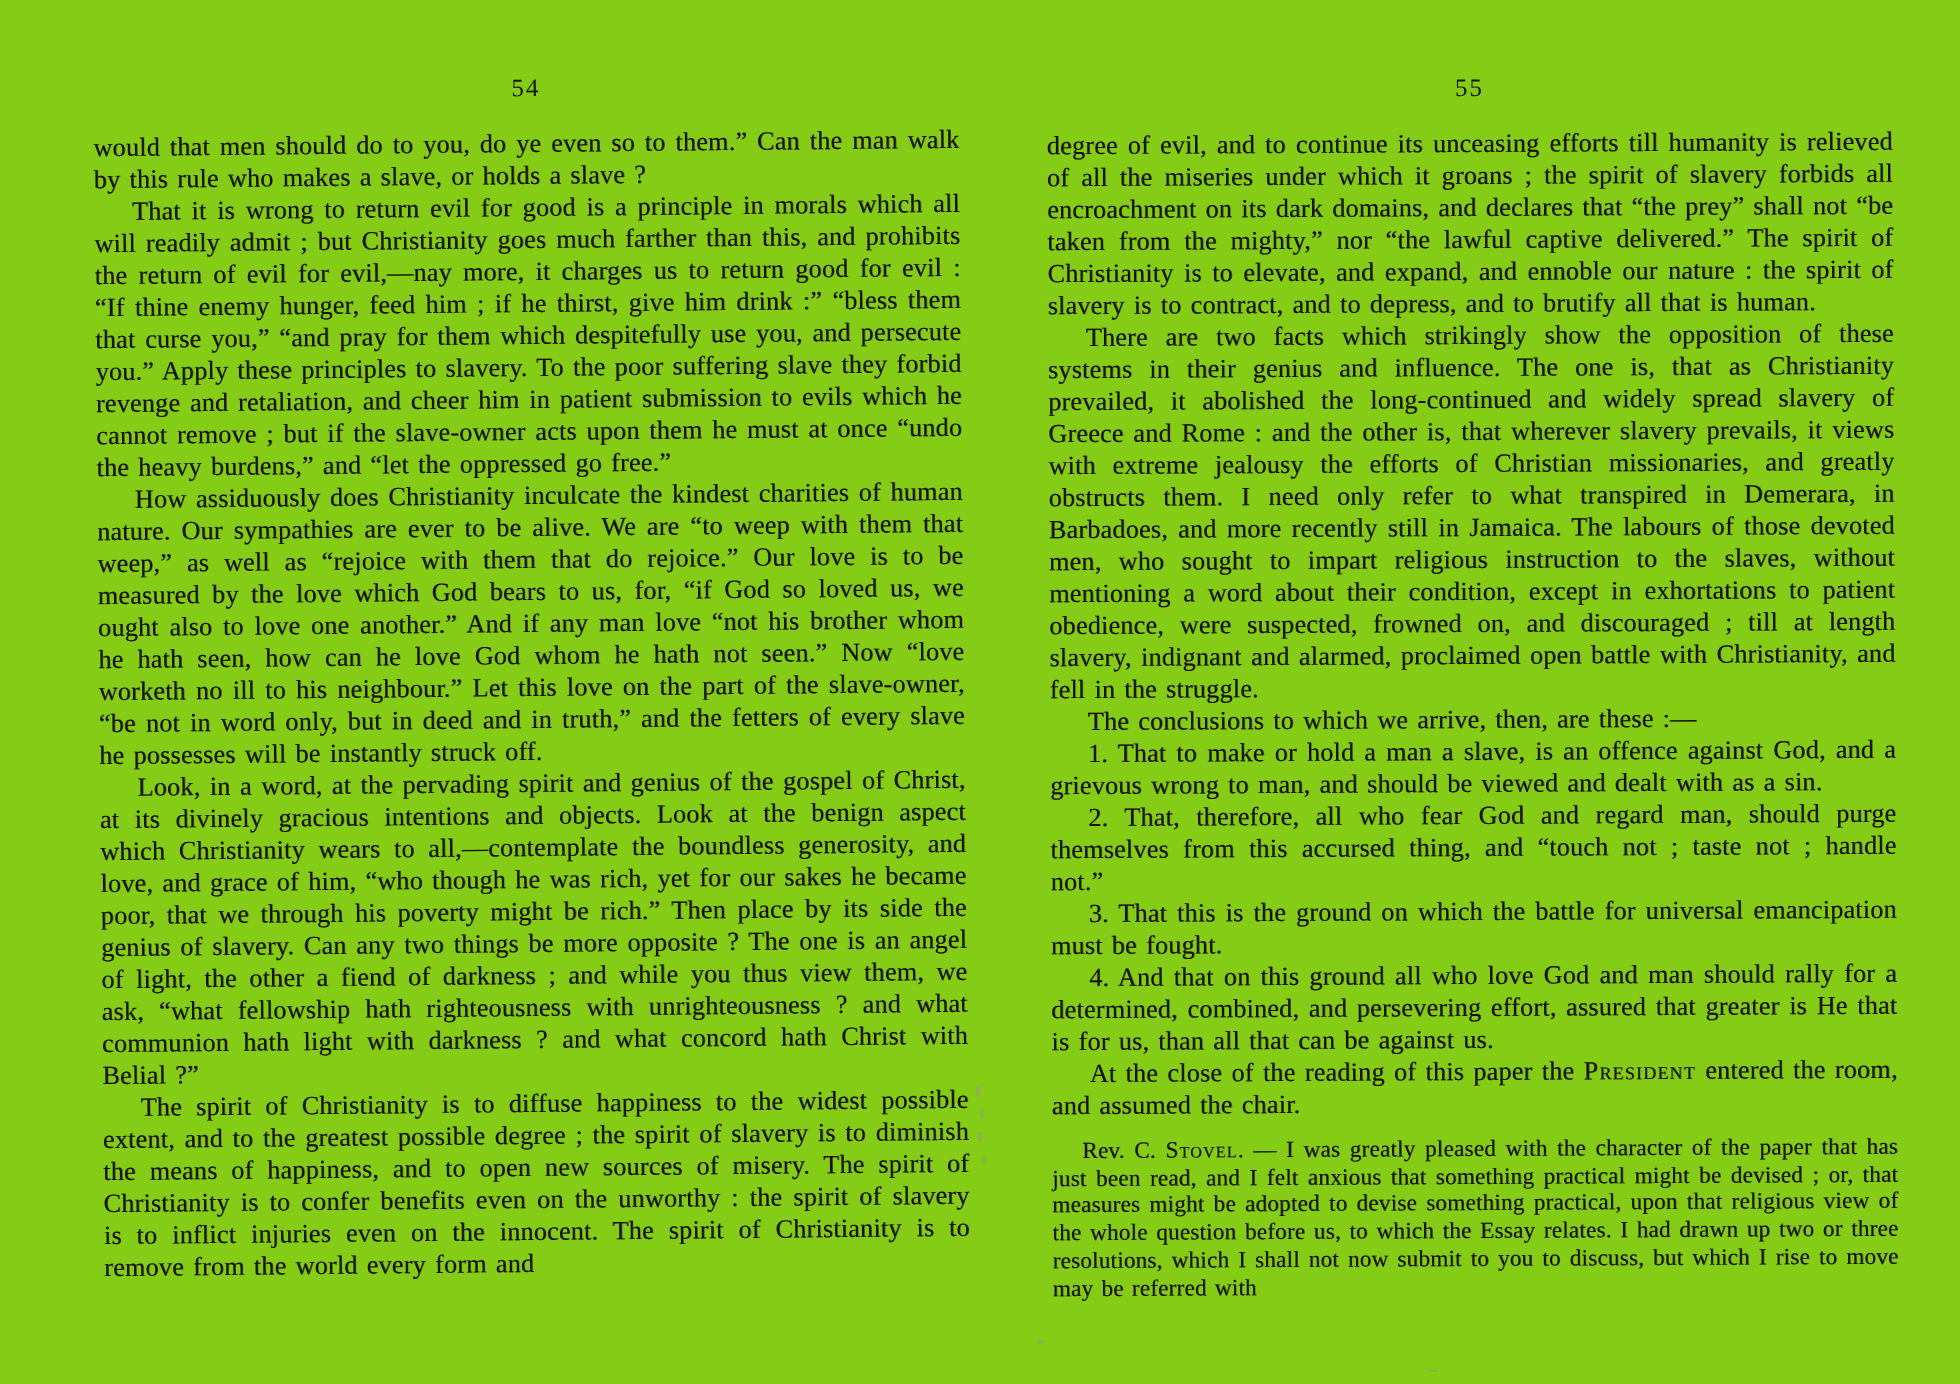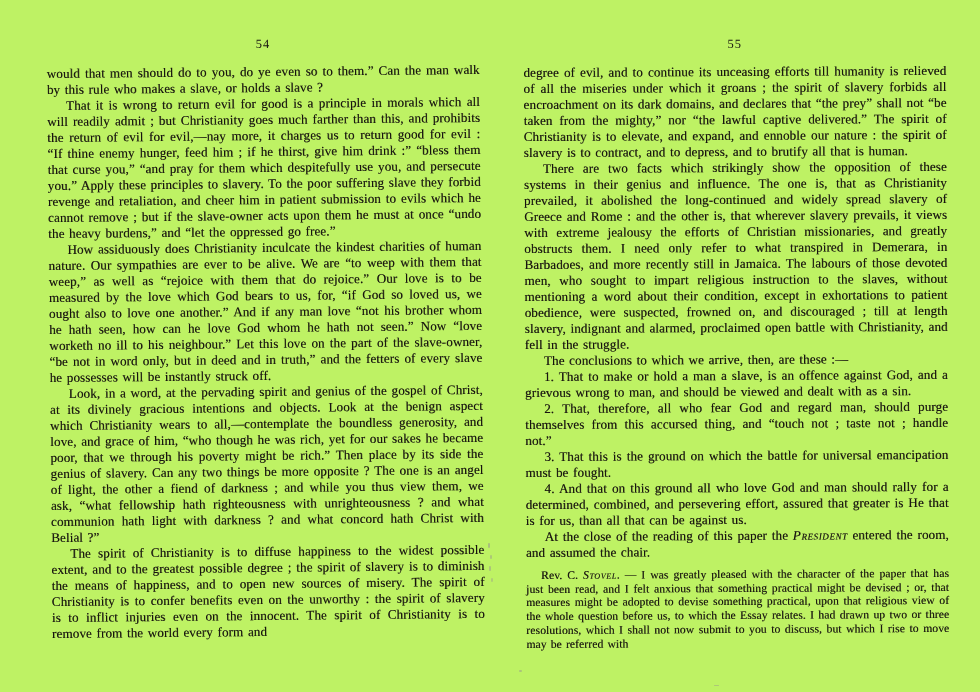--- a/index.html
+++ b/index.html
@@ -1,20 +1,20 @@
 <!DOCTYPE html>
 <html><head>
 <meta charset="utf-8">
 <style>
   html, body { margin: 0; padding: 0; }
   .scan {
     position: relative;
     width: 980px;
     height: 692px;
-    background: #bef264;
+    background: #84cc16;
     overflow: hidden;
     font-family: "Liberation Serif", "DejaVu Serif", serif;
     color: #17140f;
   }
   .page { position: absolute; top: 0; }
   .page-left  { left: 46px;  width: 433px; transform: rotate(-0.55deg); transform-origin: 50% 0; }
   .page-right { left: 523px; width: 423px; transform: rotate(-0.3deg);  transform-origin: 50% 0; }
   .page-number {
     margin: 37px 0 13px 0;
     text-align: center;
@@ -32,21 +32,21 @@
     letter-spacing: 0.1px;
     text-shadow: 0.3px 0 0 rgba(23, 20, 15, 0.55);
   }
   .body p.cont { text-indent: 0; }
   .body p.footnote {
     margin-top: 8px;
     font-size: 11.6px;
     line-height: 13.7px;
     text-indent: 1.3em;
   }
-  .sc { font-variant: small-caps; letter-spacing: 0.6px; font-style: italic; }
+  .sc { font-variant: small-caps; letter-spacing: 0.6px; }
   .artifact { position: absolute; background: #97958f; border-radius: 1px; }
   .a1 { left: 488px; top: 543px; width: 2px; height: 5px; opacity: 0.55; }
   .a2 { left: 490px; top: 555px; width: 2px; height: 4px; opacity: 0.45; }
   .a3 { left: 489px; top: 566px; width: 2px; height: 5px; opacity: 0.5; }
   .a4 { left: 491px; top: 578px; width: 2px; height: 4px; opacity: 0.4; }
   .a5 { left: 519px; top: 670px; width: 3px; height: 2px; opacity: 0.5; }
   .a6 { left: 714px; top: 685px; width: 5px; height: 1px; opacity: 0.45; }
   .a7 { left: 932px; top: 580px; width: 2px; height: 2px; opacity: 0.35; }
 </style>
 </head>

